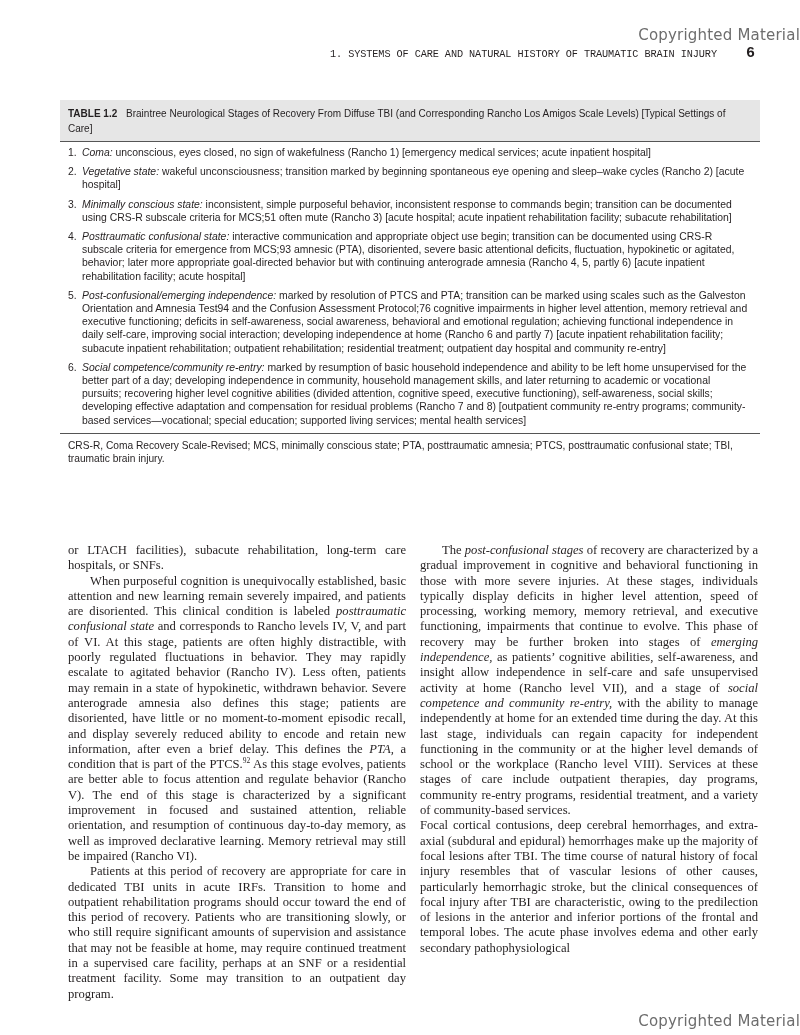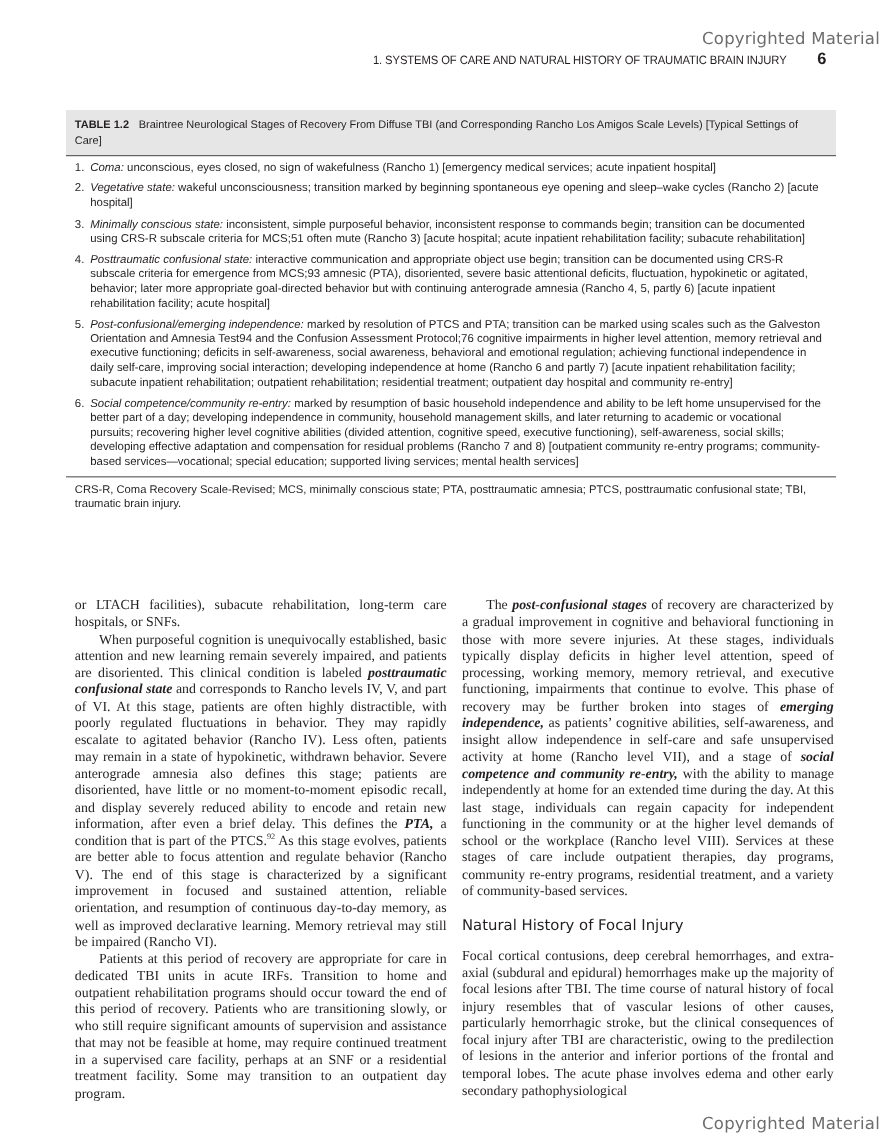--- a/index.html
+++ b/index.html
@@ -1,39 +1,39 @@
 <!DOCTYPE html>
 <html><head>
   <meta charset="utf-8">
   <style>
     html, body { margin: 0; padding: 0; background: #ffffff; }
     body { width: 800px; height: 1035px; position: relative; overflow: hidden; color: #231f20; }
     .wm { position: absolute; left: 0; width: 800px; text-align: right; font-family: "DejaVu Sans", sans-serif; font-size: 15px; color: #6d6d6d; letter-spacing: 0.2px; }
     .wm.top { top: 26px; }
     .wm.bottom { top: 1012px; }
-    .running-head { position: absolute; top: 45px; left: 330px; width: 430px; font-family: Liberation Sans, sans-serif; font-size: 11px; color: #231f20; display: flex; justify-content: center; align-items: baseline; }
+    .running-head { position: absolute; top: 45px; left: 330px; width: 430px; font-family: Liberation Mono, monospace; font-size: 11px; color: #231f20; display: flex; justify-content: flex-start; align-items: baseline; }
     .running-head .rh-text { letter-spacing: -0.1px; transform: scaleX(0.93); transform-origin: left; white-space: nowrap; }
     .running-head .rh-page { font-size: 15px; font-weight: bold; }
 
     .table { position: absolute; left: 60px; top: 100px; width: 700px; font-family: "Liberation Sans", sans-serif; }
     .table-head { background: #e6e6e6; padding: 6px 8px 5px 8px; font-size: 10px; line-height: 15px; border-bottom: 1.5px solid #555; }
     .table-head .label { font-weight: bold; margin-right: 6px; }
     .rows { padding: 4px 8px 0 8px; font-size: 10.4px; line-height: 13.2px; }
     .row { display: flex; margin-bottom: 6px; }
     .row .num { width: 14px; flex: none; }
     .row .txt { flex: 1; }
     .row .term { font-style: italic; }
     .table-foot { border-top: 1px solid #555; margin-top: 0px; padding: 5px 8px; font-size: 10.2px; line-height: 13px; }
 
     .col { position: absolute; top: 543px; width: 338px; font-family: "Liberation Serif", serif; font-size: 12.6px; line-height: 15.3px; text-align: justify; hyphens: manual; }
     .col.left { left: 68px; }
     .col.right { left: 420px; }
     .col p { margin: 0; }
     .col p.indent { text-indent: 22px; }
-    .col em { font-style: italic; font-weight: bold; }
+    .col em { font-style: italic; }
     .col sup { font-size: 7.5px; line-height: 0; }
     .section-heading { font-family: "DejaVu Sans", sans-serif; font-size: 13.5px; margin: 16px 0 12px 0; color: #231f20; }
   </style>
 </head>
 <body>
 
 <div class="wm top">Copyrighted Material</div>
 
 <div class="running-head">
   <span class="rh-text">1. SYSTEMS OF CARE AND NATURAL HISTORY OF TRAUMATIC BRAIN INJURY</span>
@@ -75,17 +75,16 @@
 </div>
 
 <div class="col left">
   <p>or LTACH facilities), subacute rehabilitation, long-term care hospitals, or SNFs.</p>
   <p class="indent"><span>When purposeful cognition is unequivocally established, basic attention and new learning remain severely impaired, and patients are disoriented. This clinical condition is labeled </span><em>posttraumatic confusional state</em><span> and corresponds to Rancho levels IV, V, and part of VI. At this stage, patients are often highly distractible, with poorly regulated fluctuations in behavior. They may rapidly escalate to agitated behavior (Rancho IV). Less often, patients may remain in a state of hypokinetic, withdrawn behavior. Severe anterograde amnesia also defines this stage; patients are disoriented, have little or no moment-to-moment episodic recall, and display severely reduced ability to encode and retain new information, after even a brief delay. This defines the </span><em>PTA,</em><span> a condition that is part of the PTCS.</span><sup>92</sup><span> As this stage evolves, patients are better able to focus attention and regulate behavior (Rancho V). The end of this stage is characterized by a significant improvement in focused and sustained attention, reliable orientation, and resumption of continuous day-to-day memory, as well as improved declarative learning. Memory retrieval may still be impaired (Rancho VI).</span></p>
   <p class="indent">Patients at this period of recovery are appropriate for care in dedicated TBI units in acute IRFs. Transition to home and outpatient rehabilitation programs should occur toward the end of this period of recovery. Patients who are transitioning slowly, or who still require significant amounts of supervision and assistance that may not be feasible at home, may require continued treatment in a supervised care facility, perhaps at an SNF or a residential treatment facility. Some may transition to an outpatient day program.</p>
 </div>
 
 <div class="col right">
   <p class="indent"><span>The </span><em>post-confusional stages</em><span> of recovery are characterized by a gradual improvement in cognitive and behavioral functioning in those with more severe injuries. At these stages, individuals typically display deficits in higher level attention, speed of processing, working memory, memory retrieval, and executive functioning, impairments that continue to evolve. This phase of recovery may be further broken into stages of </span><em>emerging independence,</em><span> as patients’ cognitive abilities, self-awareness, and insight allow independence in self-care and safe unsupervised activity at home (Rancho level VII), and a stage of </span><em>social competence and community re-entry,</em><span> with the ability to manage independently at home for an extended time during the day. At this last stage, individuals can regain capacity for independent functioning in the community or at the higher level demands of school or the workplace (Rancho level VIII). Services at these stages of care include outpatient therapies, day programs, community re-entry programs, residential treatment, and a variety of community-based services.</span></p>
-  <div class="section-heading">Natural History of Focal Injury</div>
   <p>Focal cortical contusions, deep cerebral hemorrhages, and extra-axial (subdural and epidural) hemorrhages make up the majority of focal lesions after TBI. The time course of natural history of focal injury resembles that of vascular lesions of other causes, particularly hemorrhagic stroke, but the clinical consequences of focal injury after TBI are characteristic, owing to the predilection of lesions in the anterior and inferior portions of the frontal and temporal lobes. The acute phase involves edema and other early secondary pathophysiological</p>
 </div>
 
 <div class="wm bottom">Copyrighted Material</div>
 
 </body></html>

